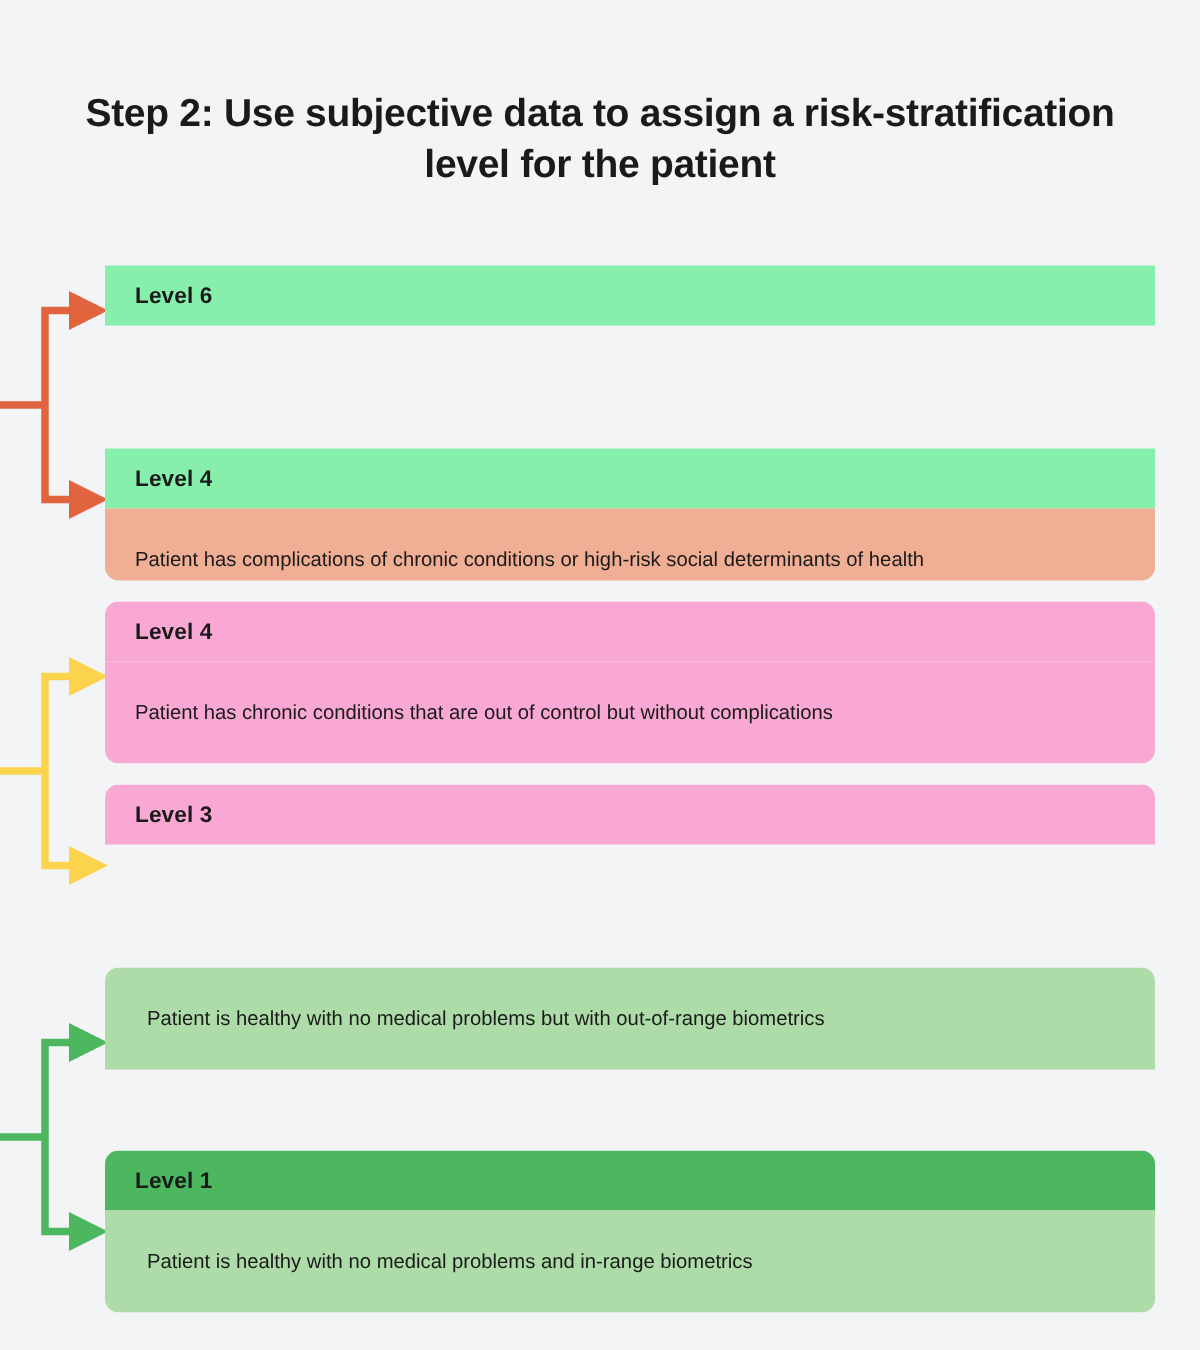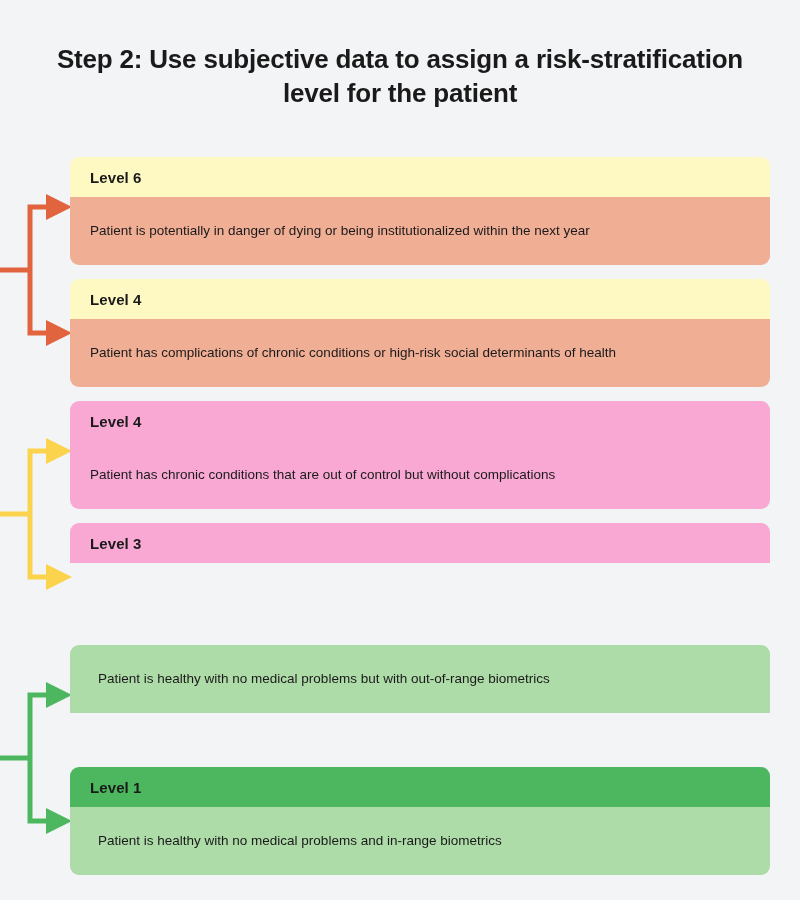--- a/index.html
+++ b/index.html
@@ -14,21 +14,21 @@
     background: #f3f4f6;
     font-family: "Liberation Sans", sans-serif;
     position: relative;
     overflow: hidden;
   }
 
   
   .page-title {
     position: absolute;
     left: 30px;
-    top: 42px;
+    top: 58px;
     width: 740px;
     text-align: center;
     font-size: 26px;
     font-weight: bold;
     line-height: 1.32;
     letter-spacing: -0.2px;
     color: #1a1a1a;
   }
 
   
@@ -80,21 +80,21 @@
     padding-right: 20px;
   }
 
   .card-body-text {
     font-size: 13.5px;
     color: #1a1a1a;
     line-height: 1.4;
   }
 
   
-  .lvl-red    .card-header { background: #fef9c3; }
+  .lvl-red    .card-header { background: #86efac; margin-top: 20px; }
   .lvl-red    .card-body   { background: #f0ae95; }
   .lvl-yellow .card-header { background: #f9a8d4; }
   .lvl-yellow .card-body   { background: #f9a8d4; }
   .lvl-green  .card-header { background: #4cb75e; }
   .lvl-green  .card-body   { background: #aedca8; padding-left: 28px; }
 </style>
 </head>
 <body style="background: rgb(243, 244, 246);">
 
 <h1 class="page-title">Step 2: Use subjective data to assign a risk-stratification level for the patient</h1>
@@ -118,23 +118,20 @@
     <polygon points="46,682 72,695 46,708" fill="#4cb75e"></polygon>
     <polygon points="46,808 72,821 46,834" fill="#4cb75e"></polygon>
   </g>
 </svg>
 
 <div class="cards">
 
   <div class="card lvl-red">
     <div class="card-header">
       <span class="card-header-label">Level 6</span>
-    </div>
-    <div class="card-body">
-      <span class="card-body-text">Patient is potentially in danger of dying or being institutionalized within the next year</span>
     </div>
   </div>
 
   <div class="card lvl-red">
     <div class="card-header">
       <span class="card-header-label">Level 4</span>
     </div>
     <div class="card-body">
       <span class="card-body-text">Patient has complications of chronic conditions or high-risk social determinants of health</span>
     </div>

